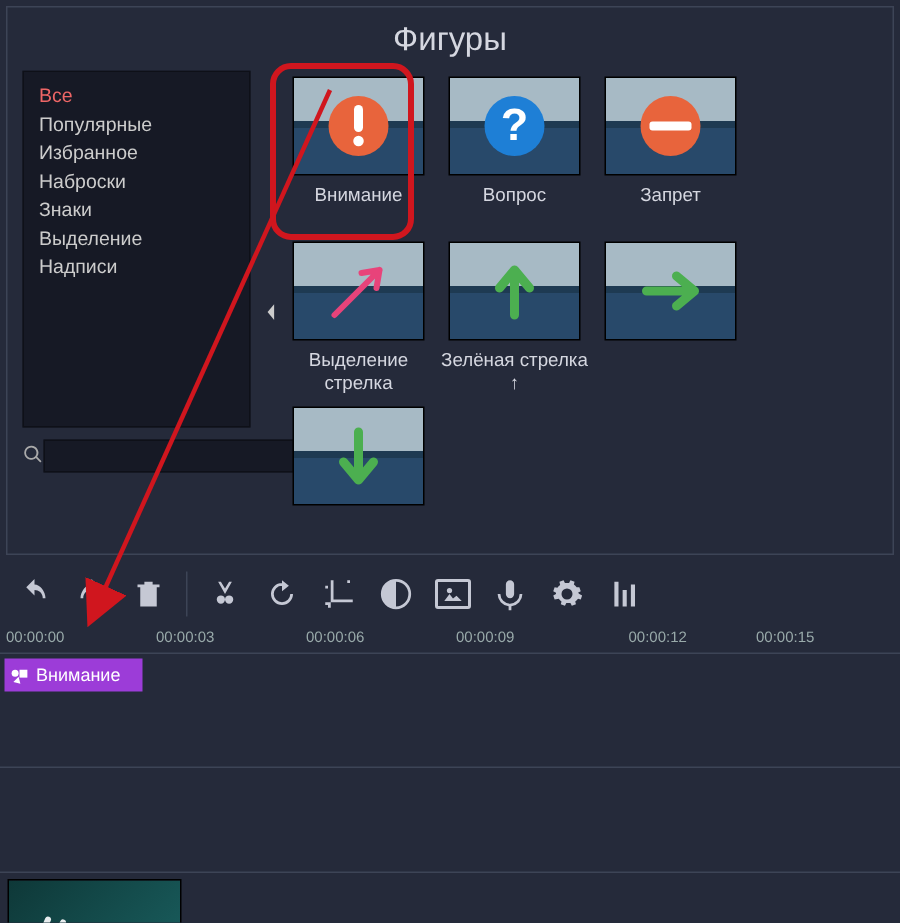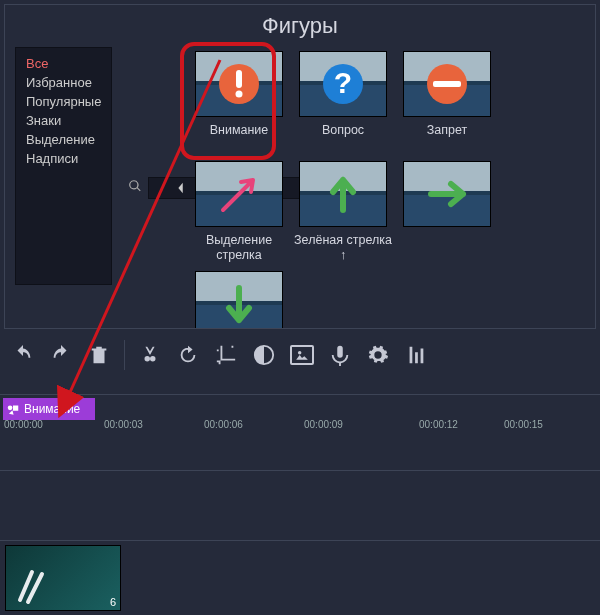--- a/index.html
+++ b/index.html
@@ -1,20 +1,20 @@
 <!DOCTYPE html>
 <html><head>
 <meta charset="utf-8">
 <style>
   * { margin:0; padding:0; box-sizing:border-box; font-family:Arial,Helvetica,sans-serif; }
   body { width:600px; height:615px; background:#252a3a; overflow:hidden; color:#ccc; position:relative; }
-  .top-panel { border:1px solid #3d4456; margin:4px; height:325px; display:flex; flex-direction:column;justify-content:center; }
+  .top-panel { border:1px solid #3d4456; margin:4px; height:366px; display:flex; flex-direction:column;justify-content:center; }
   .panel-title { text-align:center; font-size:22px; color:#d5d7e0; padding:8px 0; }
   .panel-body { flex:1; display:flex; overflow:hidden; }
-  .sidebar { width:168px; display:flex; }
+  .sidebar { width:168px; display:flex; flex-direction:column; }
   .cat-list { background:#161925; margin:0 6px 6px 10px; padding:6px 10px; font-size:13px; line-height:19px; flex:0 0 auto; height:238px; border:1px solid #0e1018;}
   .cat-list div { cursor:pointer; }
   .cat-list .active { color:#e66; }
   .search-row { display:flex; align-items:center; padding:2px 6px 2px 10px; }
   .search-row .mag { width:20px; color:#aaa; font-size:14px; }
   .search-row input { flex:1; background:#161925; border:1px solid #0e1018; height:22px; color:#ccc; padding:0 5px; font-size:12px;}
   .collapse { width:16px; display:flex; align-items:center; justify-content:center; cursor:pointer; }
   .collapse svg { fill:#ccc;}
   .grid-area { flex:1; overflow:hidden; padding-right:4px;}
   .grid { display:flex; flex-wrap:wrap; }
@@ -28,42 +28,43 @@
   .toolbar { height:44px; display:flex; align-items:center; padding:0 4px; }
   .tb-group { display:flex; align-items:center; height:44px;}
   .tb-sep { width:1px; height:30px; background:#3d4456; margin:0 6px;}
   .tb-btn { width:32px; height:32px; display:flex; align-items:center; justify-content:center; margin:0 3px; cursor:pointer; border-radius:3px;}
   .tb-btn svg{ fill:#c5c8d4; width:22px; height:22px;}
   .media-frame{ border:2px solid #c5c8d4; width:24px; height:20px; display:flex; align-items:center; justify-content:center; border-radius:2px;}
   .media-frame svg{width:14px;height:14px;}
 
   .timeline { position:relative; height:235px; }
   .ruler { height:18px; display:flex; font-size:10px; color:#9aa; border-bottom:1px solid #3d4456; position:relative; background:#252a3a;}
-  .ruler .tick { position:absolute; top:2px;margin-top:40px; }
+  .ruler .tick { position:absolute; top:2px; }
   .track { position:relative; height:88px; border-bottom:1px solid #3d4456;}
   .track.t1 { height:76px; }
   .track.t2 { height:70px; }
   .clip-shape { position:absolute; left:3px; top:3px; height:22px; background:#9c3cd8; color:#fff; font-size:12px; display:flex; align-items:center; padding:0 6px 0 3px; }
   .clip-shape svg { width:14px; height:14px; margin-right:4px; fill:#fff;}
   .video-thumb { position:absolute; left:5px; bottom:0; width:116px; height:66px; background:linear-gradient(135deg,#0e3838,#1a6060); border:1px solid #000; display:flex; align-items:flex-end; justify-content:flex-start; color:#fff; font-size:11px;}
   .video-thumb .slashes{position:absolute;left:8px;bottom:4px;}
   .video-thumb .dur{position:absolute;right:4px;bottom:2px;}
   .arrow-svg { position:absolute; left:40px; top:40px; pointer-events:none; }
 </style>
 </head>
 <body>
 
 <div class="top-panel">
   <div class="panel-title">Фигуры</div>
   <div class="panel-body">
     <div class="sidebar">
       <div class="cat-list">
         <div class="active">Все</div>
+        <div>Популярные</div>
         <div>Избранное</div>
-        <div>Популярные</div>
+        <div>Наброски</div>
         <div>Знаки</div>
         <div>Выделение</div>
         <div>Надписи</div>
       </div>
       <div class="search-row">
         <span class="mag">
           <svg viewBox="0 0 24 24" width="14" height="14">
               <path fill="#aaa" d="M10 2a8 8 0 105.3 14l5 5 1.4-1.4-5-5A8 8 0 0010 2zm0 2a6 6 0 110 12 6 6 0 010-12z"></path>
             </svg>
         </span>

